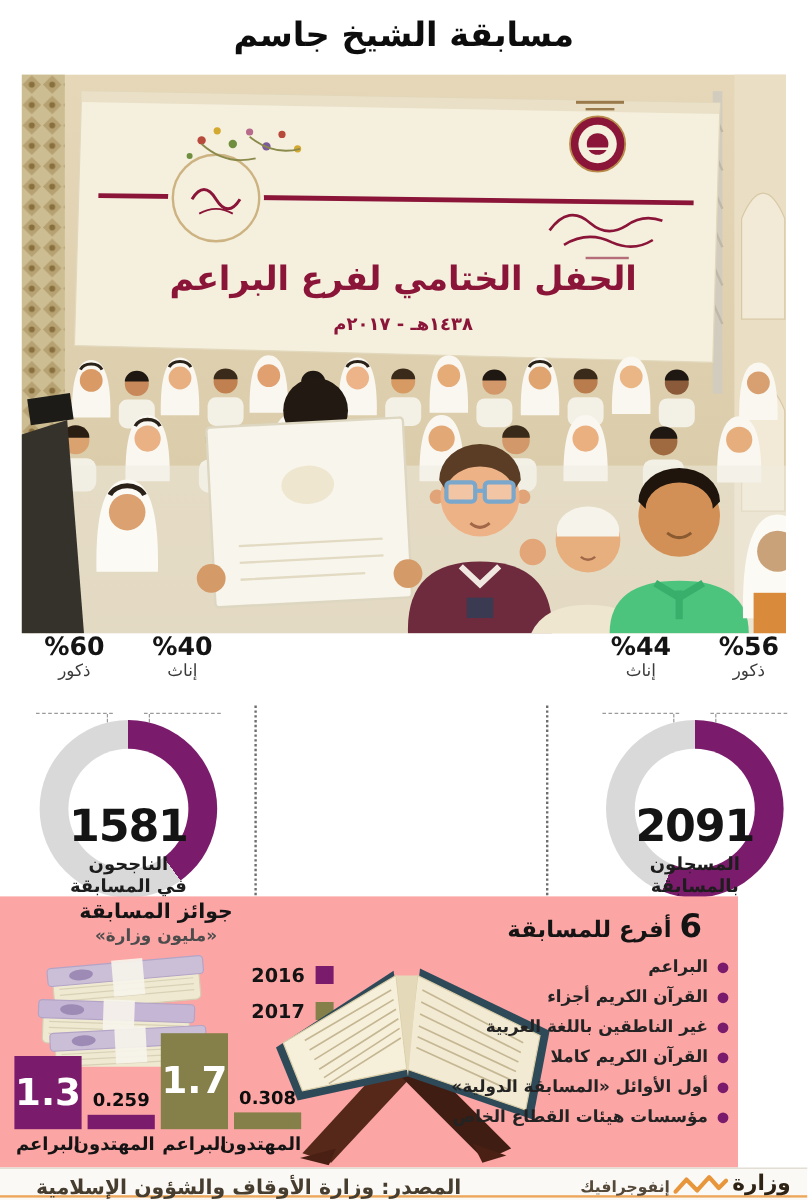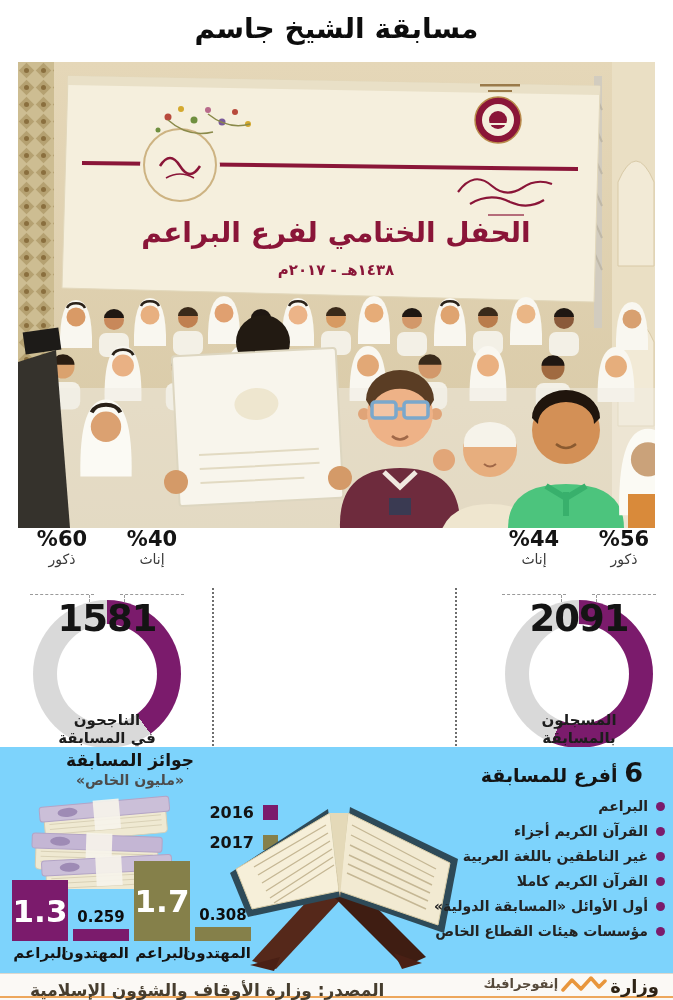--- a/index.html
+++ b/index.html
@@ -22,27 +22,27 @@
   .dlabel{position:relative;text-align:center;min-width:64px;}
   .dlabel .pct{font-size:21px;font-weight:bold;color:#141414;direction:ltr;unicode-bidi:embed;line-height:1.1;}
   .dlabel .sub{font-size:14px;font-weight:normal;color:#3a3a3a;direction:rtl;text-align:center;}
   .dlabel::after{content:'';position:absolute;left:0;right:0;bottom:-9px;border-bottom:1px dashed #9a9a9a;}
   .dlabel .vd{position:absolute;bottom:-24px;height:15px;border-left:1px dashed #9a9a9a;}
   .dlabel.l .vd{right:4px;} .dlabel.r .vd{left:4px;}
   .donut{position:relative;width:148px;height:148px;margin:14px auto 0;}
   .ring{position:absolute;inset:0;border-radius:50%;background:#d9d9d9;}
   .hole{position:absolute;inset:24px;border-radius:50%;background:#fff;}
   .dcenter{position:absolute;inset:0;display:flex;flex-direction:column;align-items:center;
-           justify-content:space-between;text-align:center;}
+           justify-content:flex-end;text-align:center;}
   .dval{font-size:37px;font-weight:bold;color:#141414;line-height:1;letter-spacing:-1px;}
   .dcap{font-size:15px;font-weight:bold;color:#1d1d1d;white-space:pre-line;line-height:1.25;
         margin-top:4px;direction:rtl;}
 
   
-  .panel{position:absolute;left:0;top:747px;width:673px;height:226px;background:#7dd3fc;}
+  .panel{position:absolute;left:0;top:747px;width:615px;height:226px;background:#fca5a5;}
   .prizes-title{position:absolute;left:38px;top:3px;width:184px;text-align:center;
                 font-size:17px;font-weight:bold;direction:rtl;color:#141414;}
   .prizes-sub{position:absolute;left:38px;top:25px;width:184px;text-align:center;
               font-size:14px;font-weight:bold;color:#4c4c4c;direction:rtl;}
   .money{position:absolute;left:20px;top:46px;width:172px;height:96px;}
   .legend{position:absolute;left:196px;top:56px;width:82px;}
   .lrow{display:flex;align-items:center;justify-content:flex-end;gap:9px;
         margin-bottom:11px;font-size:16px;font-weight:bold;color:#141414;}
   .sw{width:15px;height:15px;display:inline-block;}
   .bars{position:absolute;left:12px;top:60px;width:244px;height:157px;
@@ -59,21 +59,21 @@
   .bhead .num{font-size:27px;}
   .bitem{display:flex;align-items:center;gap:8px;margin-bottom:9px;
          font-size:14px;font-weight:bold;color:#232323;}
   .bullet{width:9px;height:9px;border-radius:50%;flex:0 0 auto;}
 
   
   .footer{position:absolute;left:0;top:973px;width:673px;height:27px;background:#fbf9f5;
           border-top:1px solid #ddd8ce;}
   .src{position:absolute;left:30px;top:6px;font-size:17px;font-weight:bold;
        color:#463d2e;direction:rtl;}
-  .brand{position:absolute;right:14px;top:2px;display:flex;align-items:flex-start;gap:3px;}
+  .brand{position:absolute;right:14px;top:2px;display:flex;align-items:flex-end;gap:3px;}
   .infog{font-size:13px;font-weight:bold;color:#55493a;direction:rtl;}
   .lusail{font-size:18px;font-weight:bold;color:#2e2315;direction:rtl;}
   .orange-line{position:absolute;left:0;right:0;top:22px;height:2px;background:#eda75c;}
 </style>
 </head>
 <body>
 
 <div class="page">
 
   <div class="title">مسابقة الشيخ جاسم</div>
@@ -362,21 +362,21 @@
           <div class="dval">2091</div>
           <div class="dcap">المسجلون
 بالمسابقة</div>
         </div>
       </div>
     </div>
   </div>
 
   <div class="panel">
     <div class="prizes-title">جوائز المسابقة</div>
-    <div class="prizes-sub">«مليون الخاص»</div>
+    <div class="prizes-sub">«مليون وزارة»</div>
 
     <div class="money">
       <svg viewBox="0 0 172 96">
         <g transform="translate(24,26) rotate(-5)">
           <rect width="122" height="24" rx="4" fill="#efe9d2" stroke="#d6cdb2"></rect>
           <path d="M5,6 h112 M5,11 h112 M5,16 h112" stroke="#d9d1b6"></path>
           <rect x="-4" y="-12" width="130" height="15" rx="3" fill="#cbbfd8" stroke="#b3a4c6"></rect>
           <rect x="50" y="-14" width="26" height="30" fill="#f6f3ea" opacity="0.92"></rect>
           <ellipse cx="24" cy="-4.5" rx="10" ry="4.5" fill="#9e8bb5"></ellipse>
         </g>

